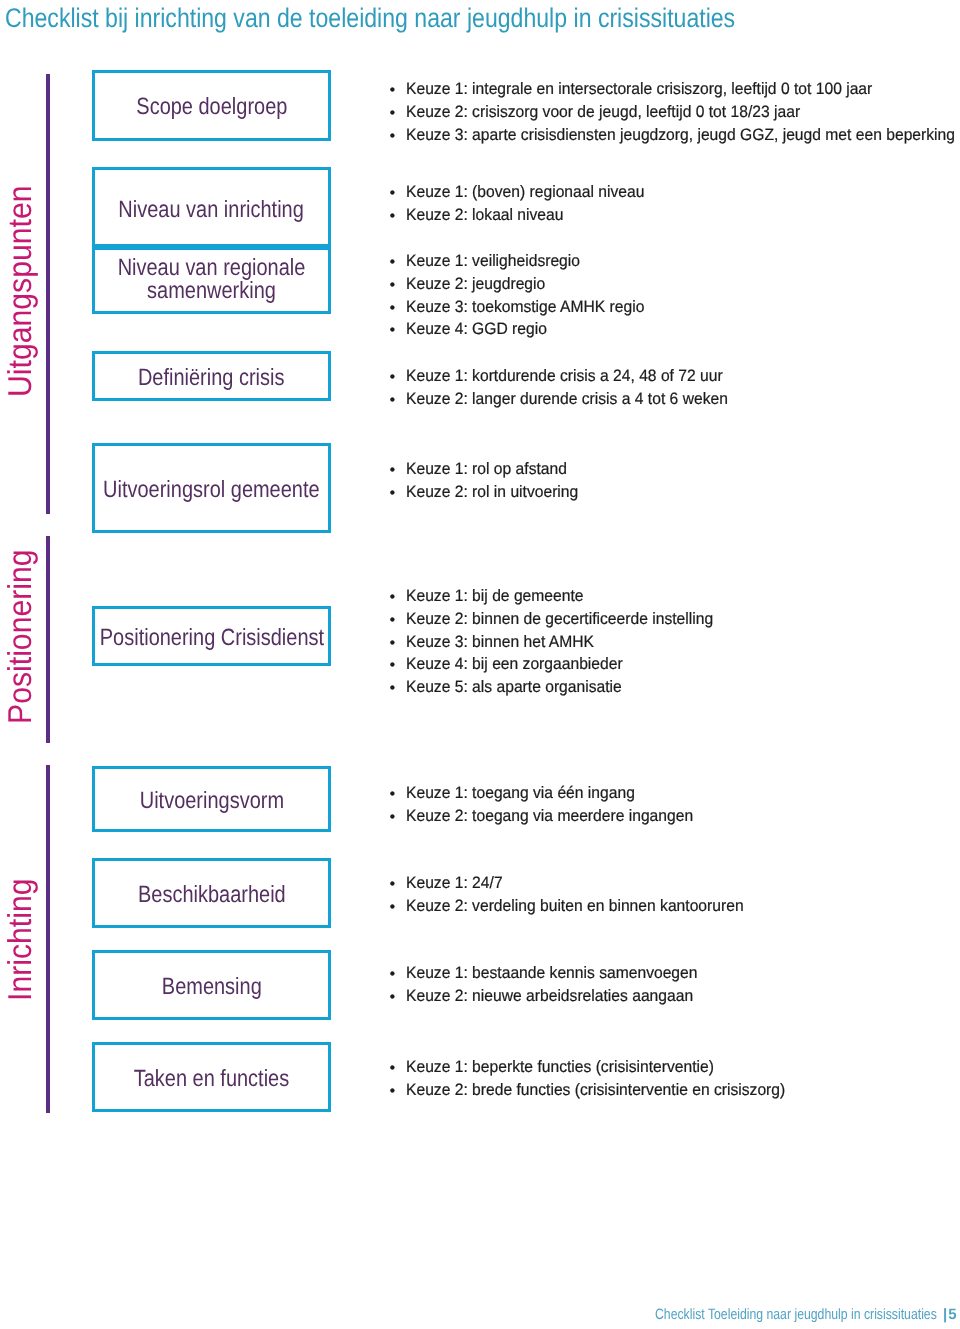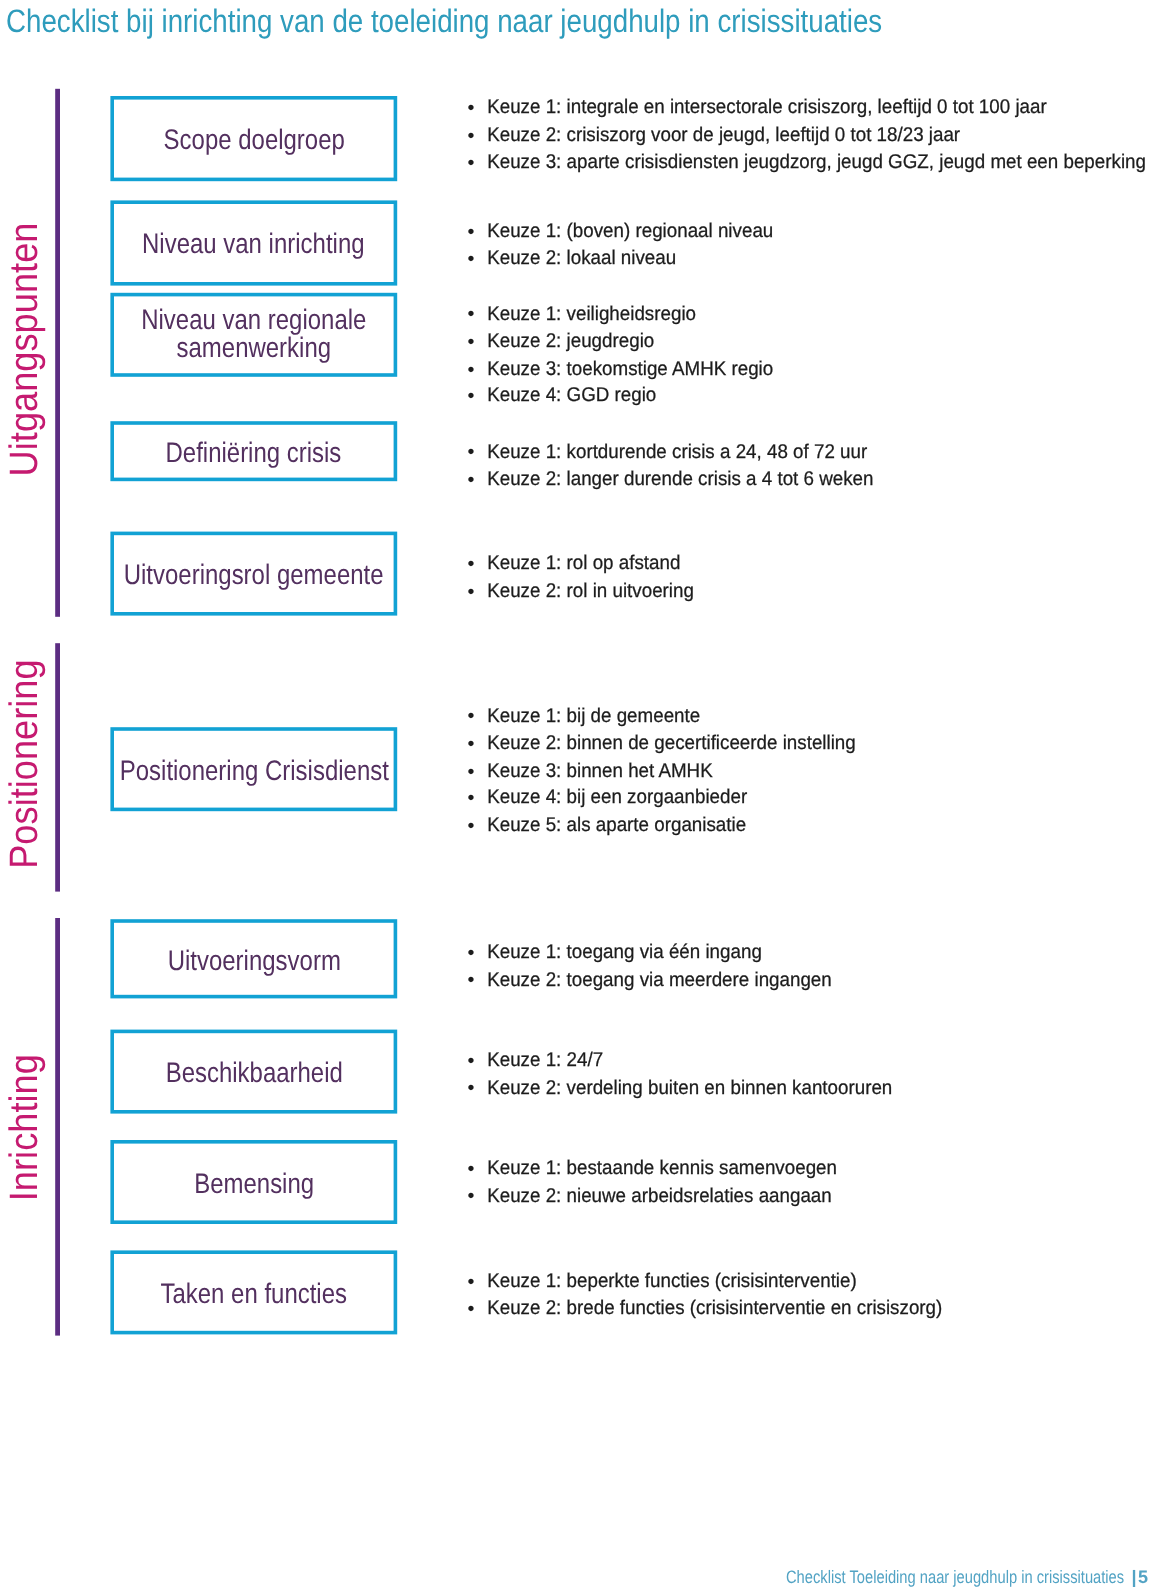--- a/index.html
+++ b/index.html
@@ -56,36 +56,36 @@
   <h1 id="title">Checklist bij inrichting van de toeleiding naar jeugdhulp in crisissituaties</h1>
 
   <div class="vline" style="top:74px;height:440px"></div>
   <div class="vline" style="top:536px;height:207px"></div>
   <div class="vline" style="top:765px;height:348px"></div>
 
   <div class="vlabel" style="top:397px"><i>Uitgangspunten</i></div>
   <div class="vlabel" style="top:724px"><i>Positionering</i></div>
   <div class="vlabel" style="top:1001px"><i>Inrichting</i></div>
 
-  <div class="box" style="top:80px;height:71px">
+  <div class="box" style="top:70px;height:71px">
     <span class="lbl">Scope doelgroep</span>
     </div>
-  <div class="box" style="top:167px;height:71px">
+  <div class="box" style="top:167px;height:83px">
     <span class="lbl">Niveau van inrichting</span>
     </div>
   <div class="box" style="top:244px;height:70px">
     <span class="lbl two" style="width:225px">Niveau van regionale samenwerking</span>
     </div>
   <div class="box" style="top:351px;height:50px">
     <span class="lbl">Definiëring crisis</span>
     </div>
-  <div class="box" style="top:443px;height:70px">
+  <div class="box" style="top:443px;height:90px">
     <span class="lbl">Uitvoeringsrol gemeente</span>
     </div>
-  <div class="box" style="top:606px;height:70px">
+  <div class="box" style="top:606px;height:60px">
     <span class="lbl">Positionering Crisisdienst</span>
     </div>
   <div class="box" style="top:766px;height:66px">
     <span class="lbl">Uitvoeringsvorm</span>
     </div>
   <div class="box" style="top:950px;height:70px">
     <span class="lbl">Bemensing</span>
     </div>
   <div class="box" style="top:858px;height:70px">
     <span class="lbl">Beschikbaarheid</span>

